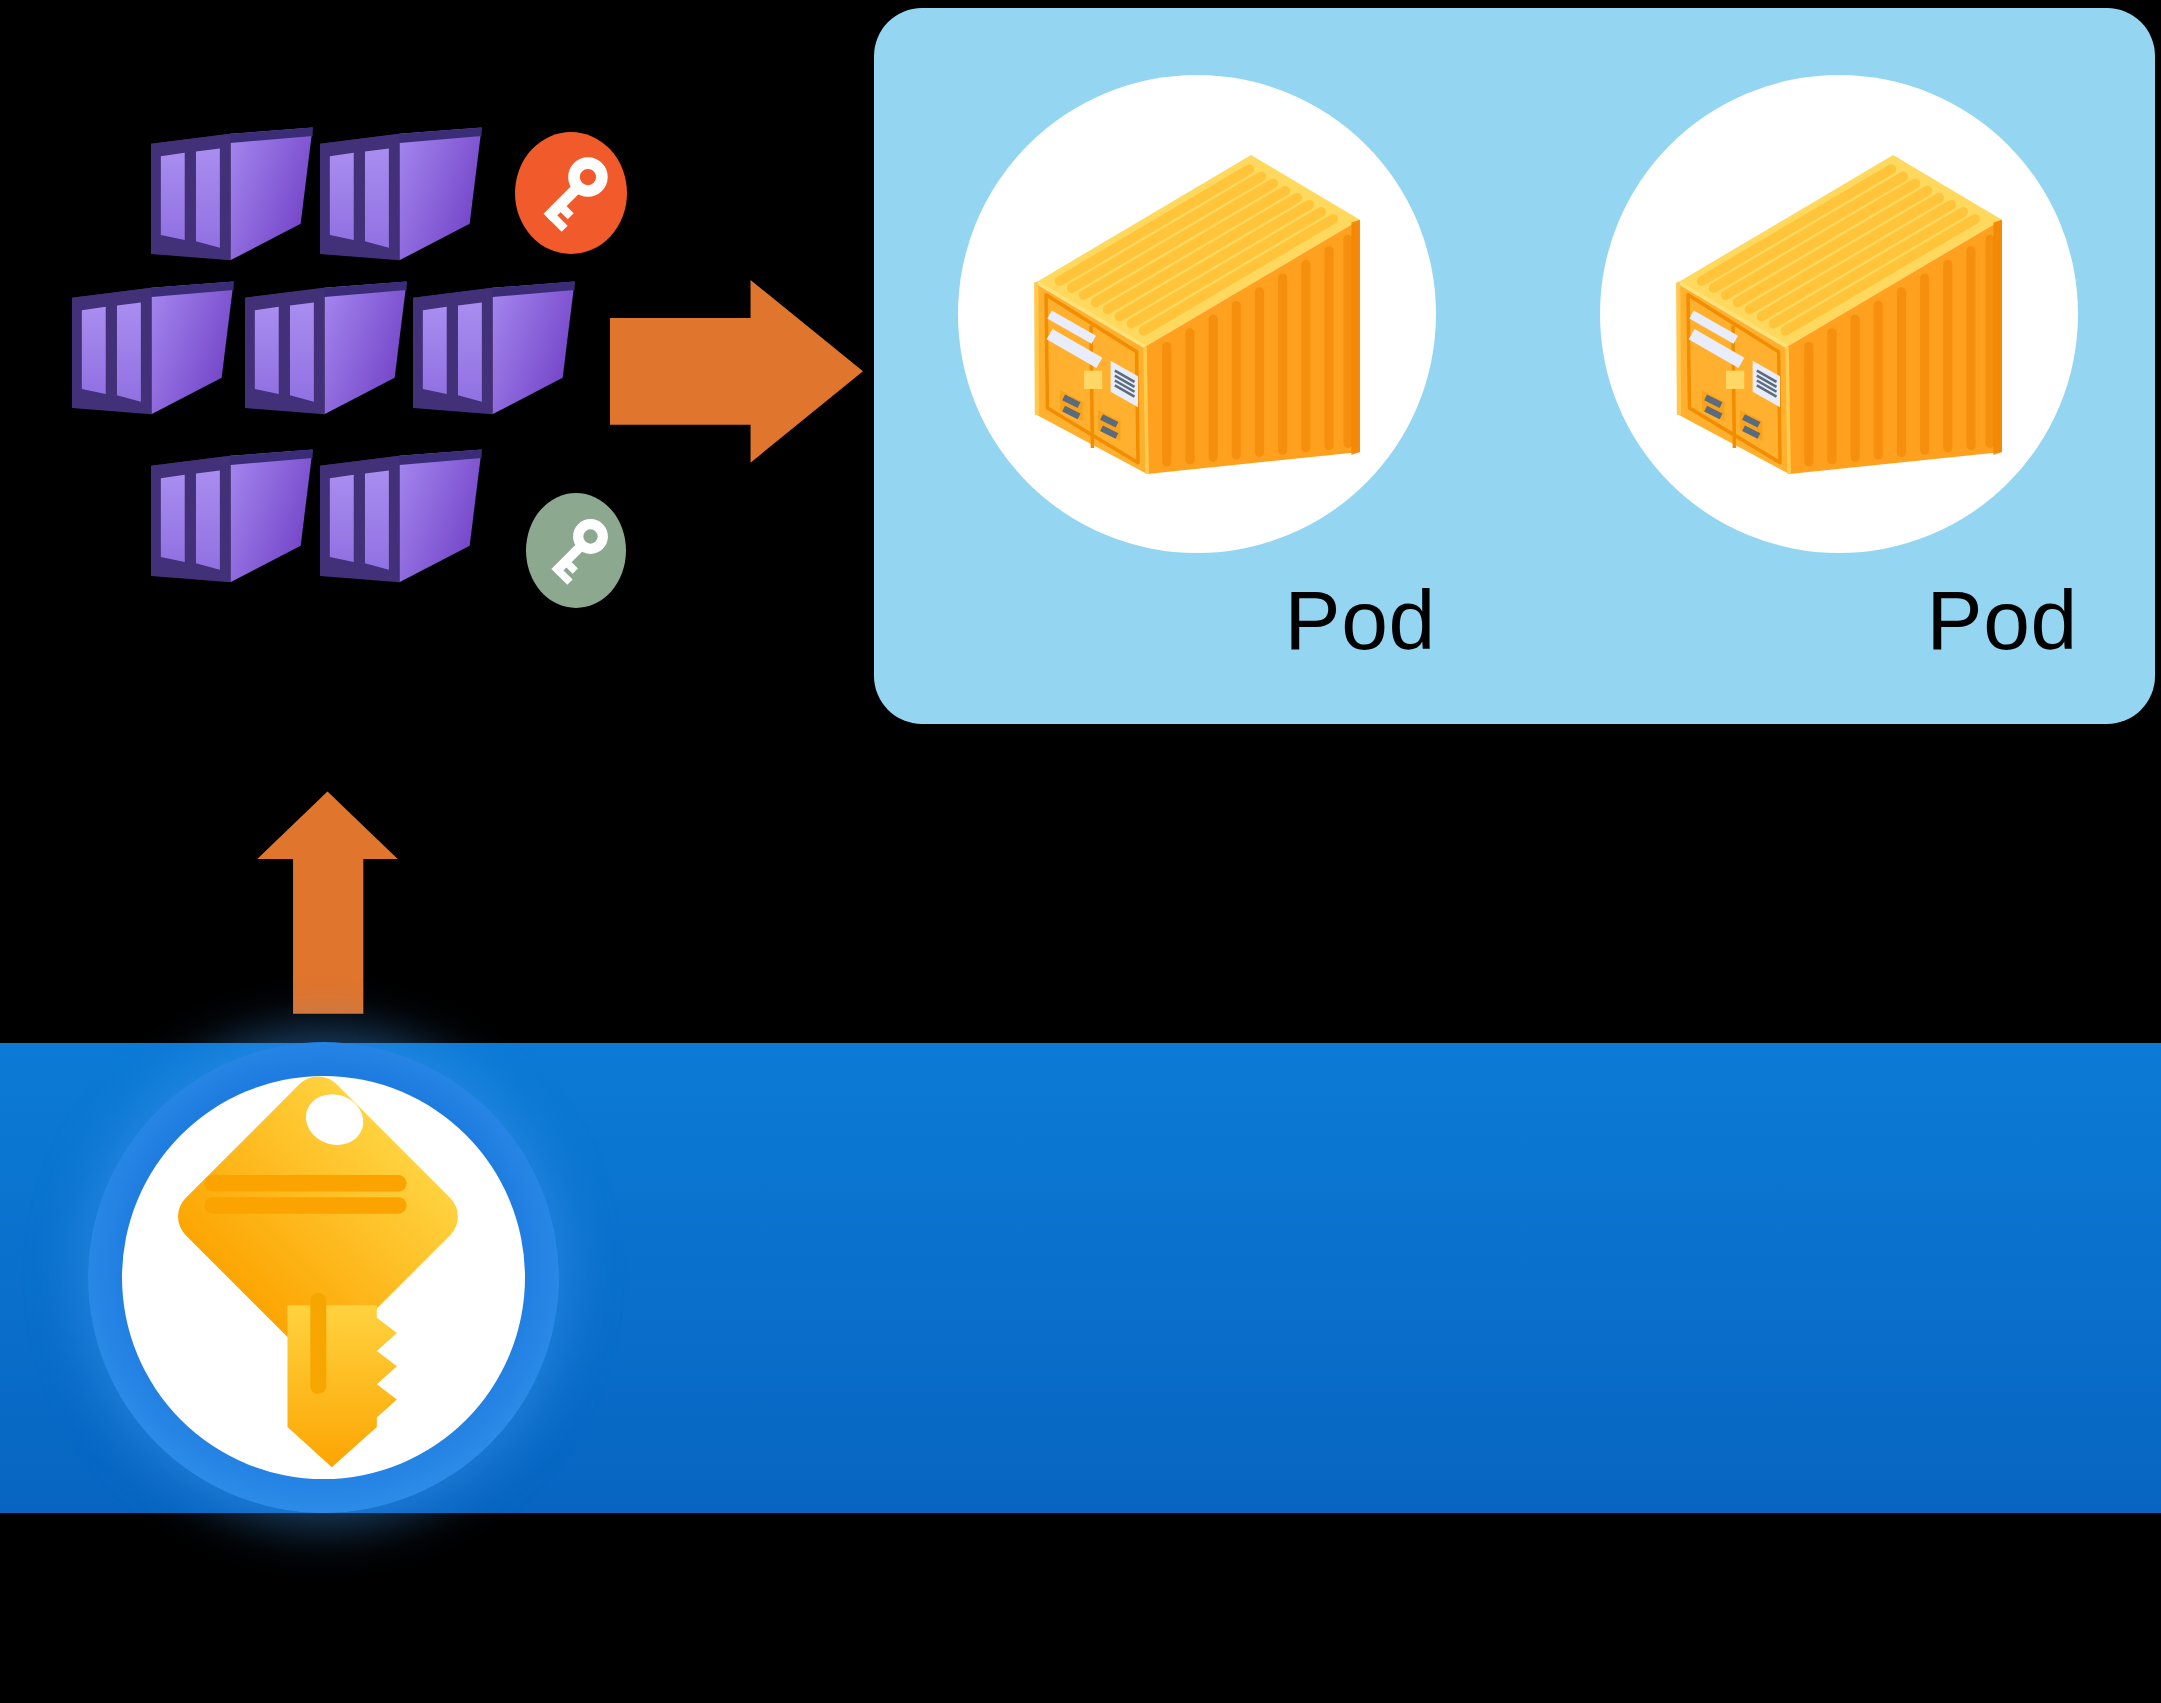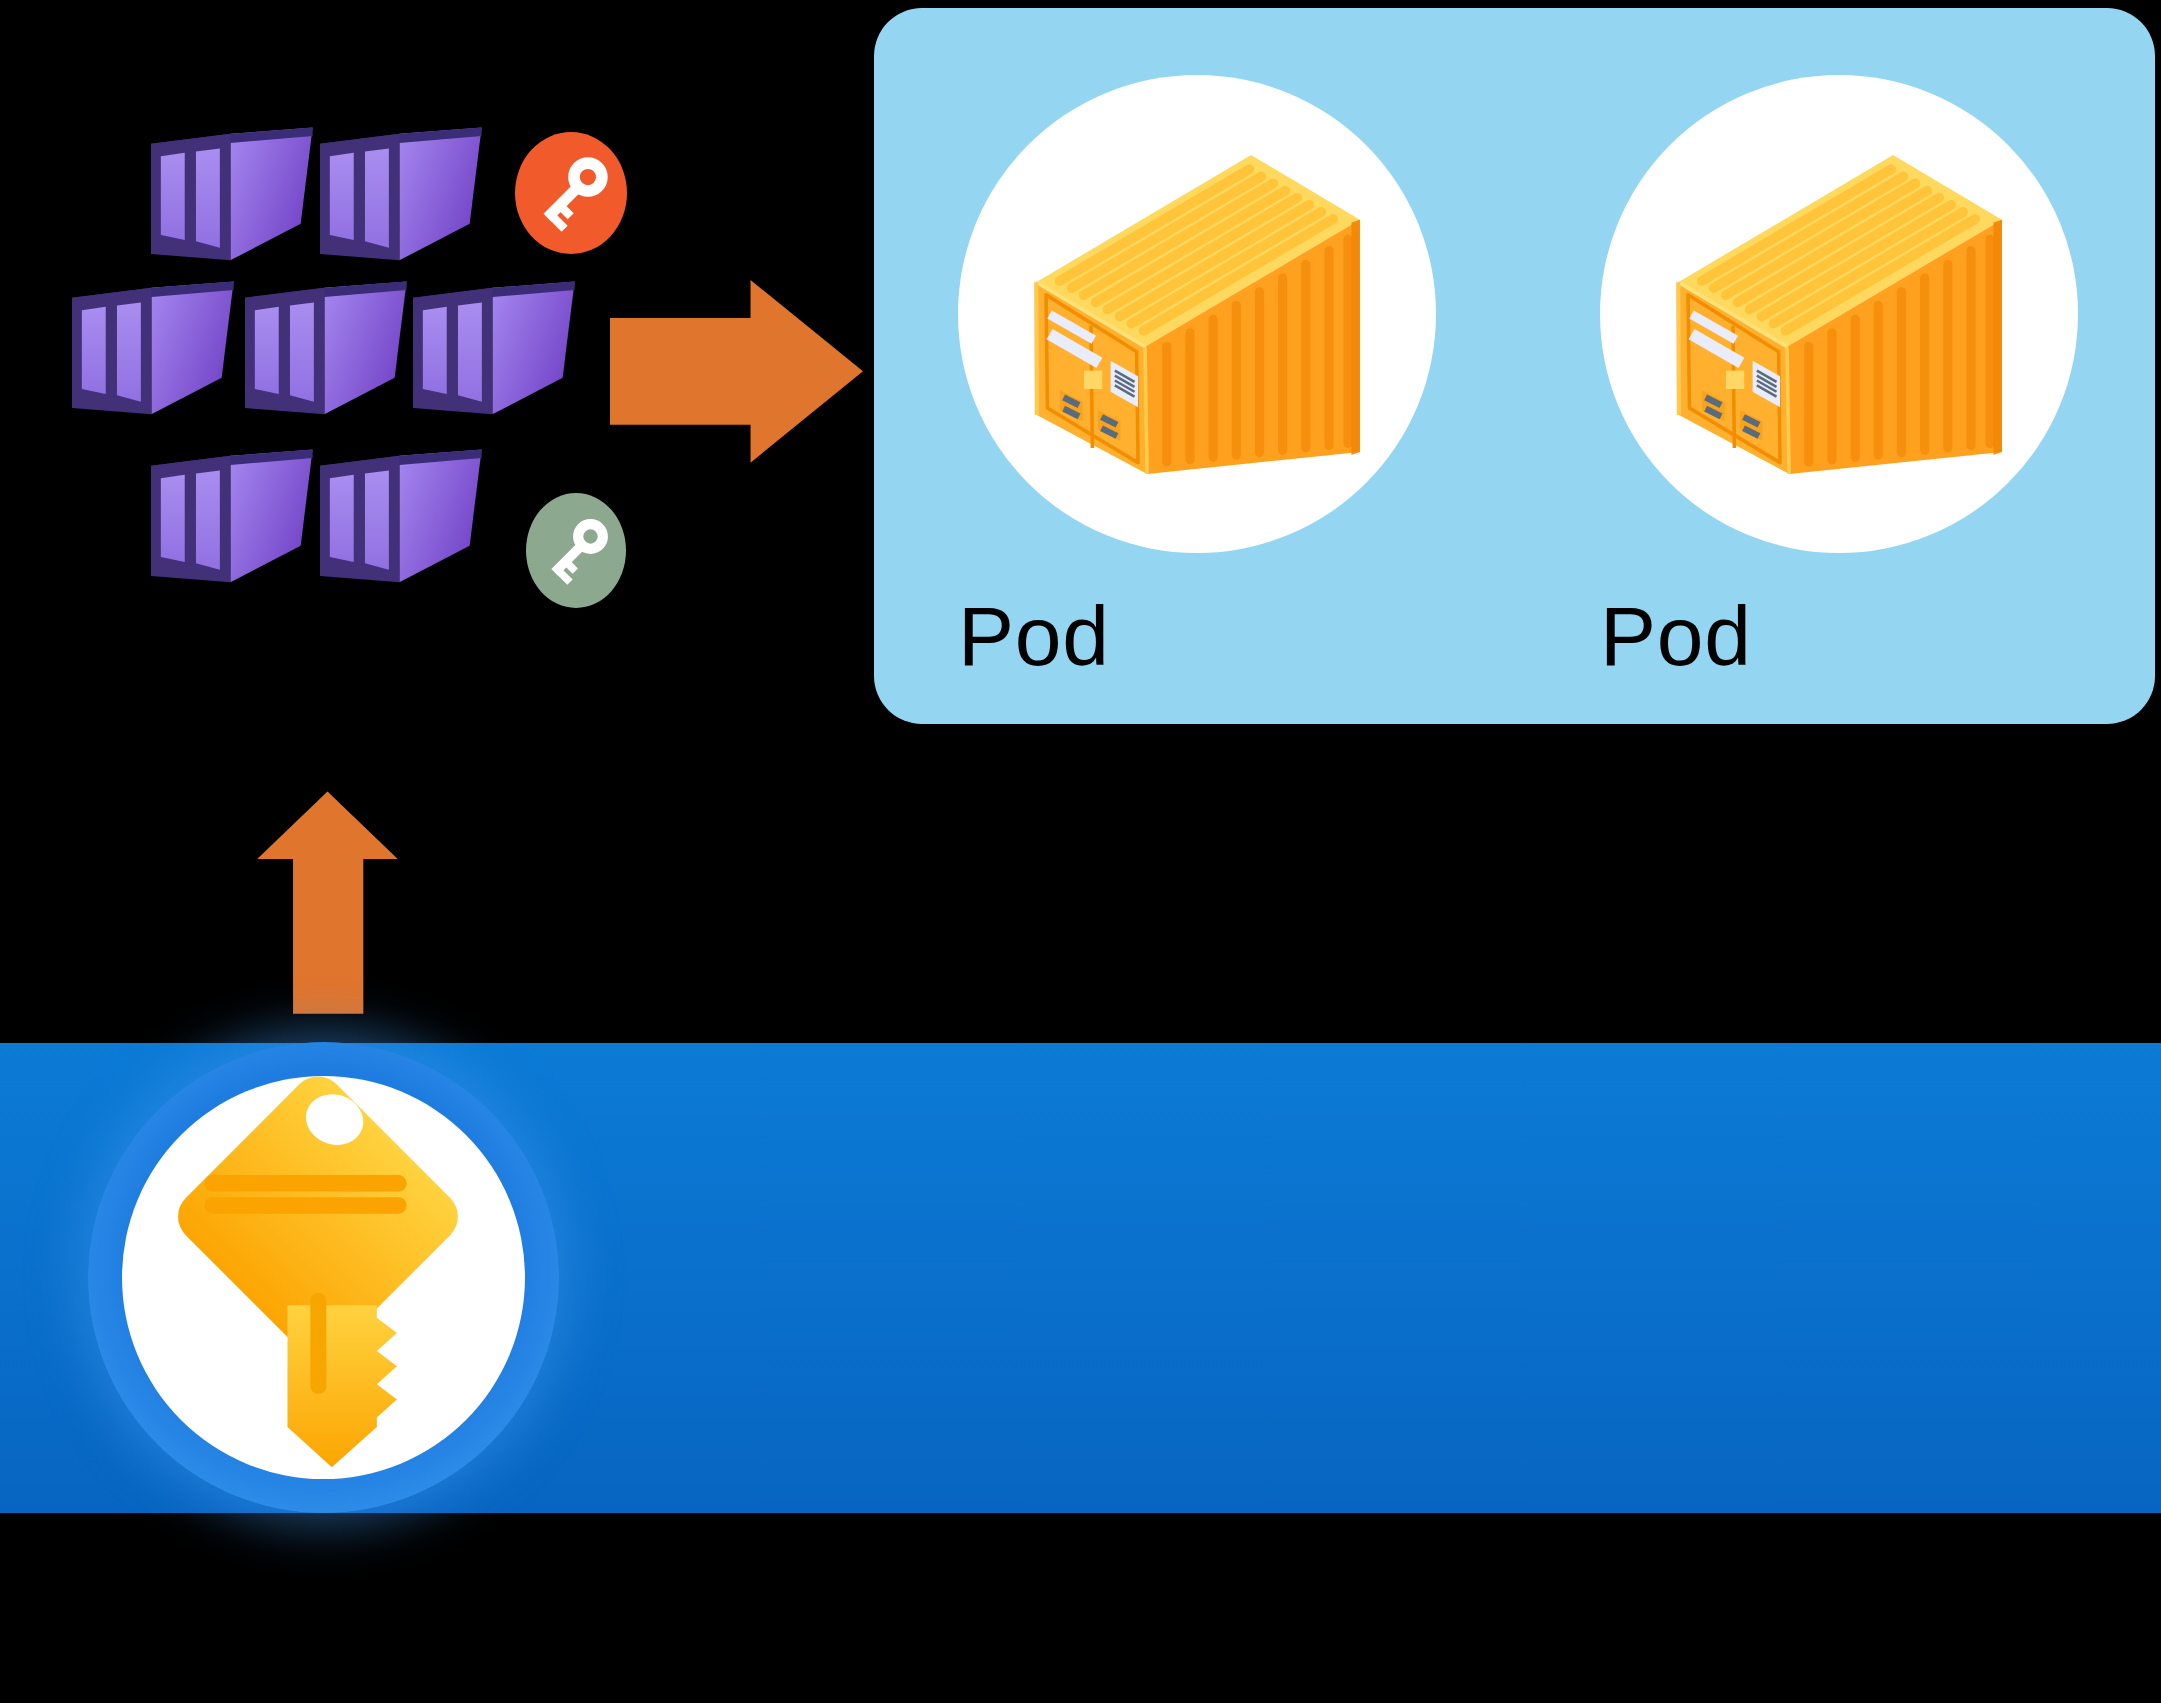--- a/index.html
+++ b/index.html
@@ -17,21 +17,21 @@
     border-radius:48px;background:var(--pods-panel-bg,#94D6F2);
   }
   .pod{position:absolute;top:67px;width:478px;}
   .pod.p1{left:84px;} .pod.p2{left:726px;}
   .pod-circle{
     width:478px;height:478px;border-radius:50%;
     background:var(--pod-circle-bg,#fff);
     display:flex;align-items:center;justify-content:center;
   }
   .pod-label{
-    margin-top:41px;text-align:left;font-size:84px;line-height:1.0;
+    margin-top:25px;text-align:right;font-size:84px;line-height:1.0;
     color:var(--pod-label-color,#000);letter-spacing:0.7px;
   }
   .pcont{position:absolute;}
   .badge{position:absolute;border-radius:50%;display:flex;align-items:center;justify-content:center;}
   .badge.red{left:515px;top:132px;width:112px;height:122px;background:var(--badge-red,#F15B2B);}
   .badge.green{left:526px;top:493px;width:100px;height:115px;background:var(--badge-green,#8CA98F);}
   .arrows{position:absolute;left:0;top:0;width:2161px;height:1704px;pointer-events:none;}
   .kv{position:absolute;left:88px;top:1042px;width:471px;height:471px;}
   .kv-ring{
     position:absolute;left:0;top:0;width:471px;height:471px;border-radius:50%;

